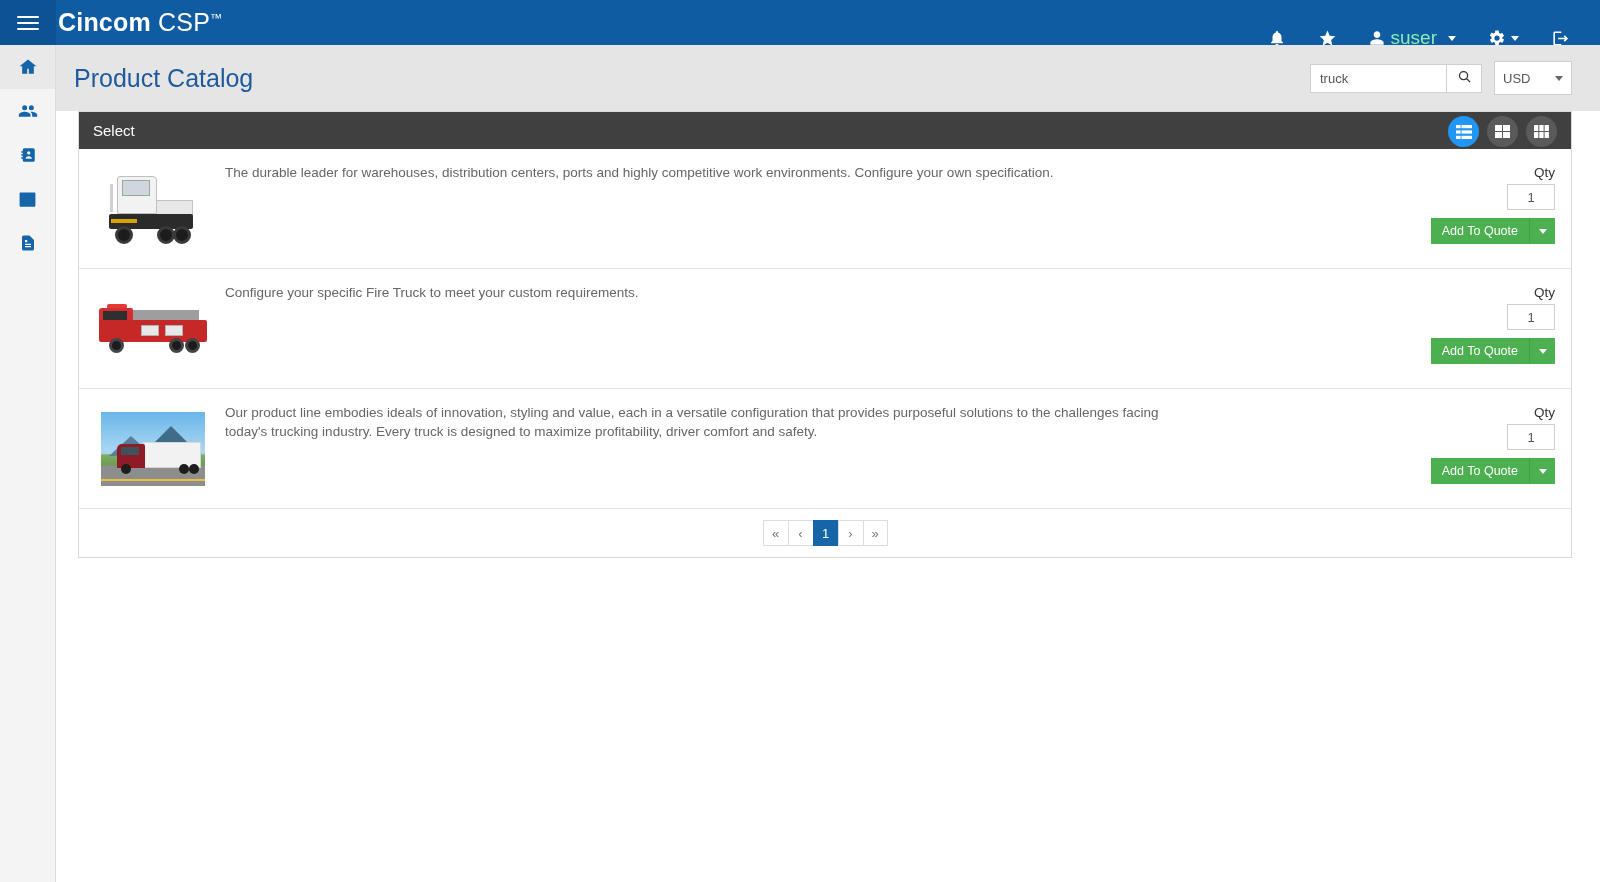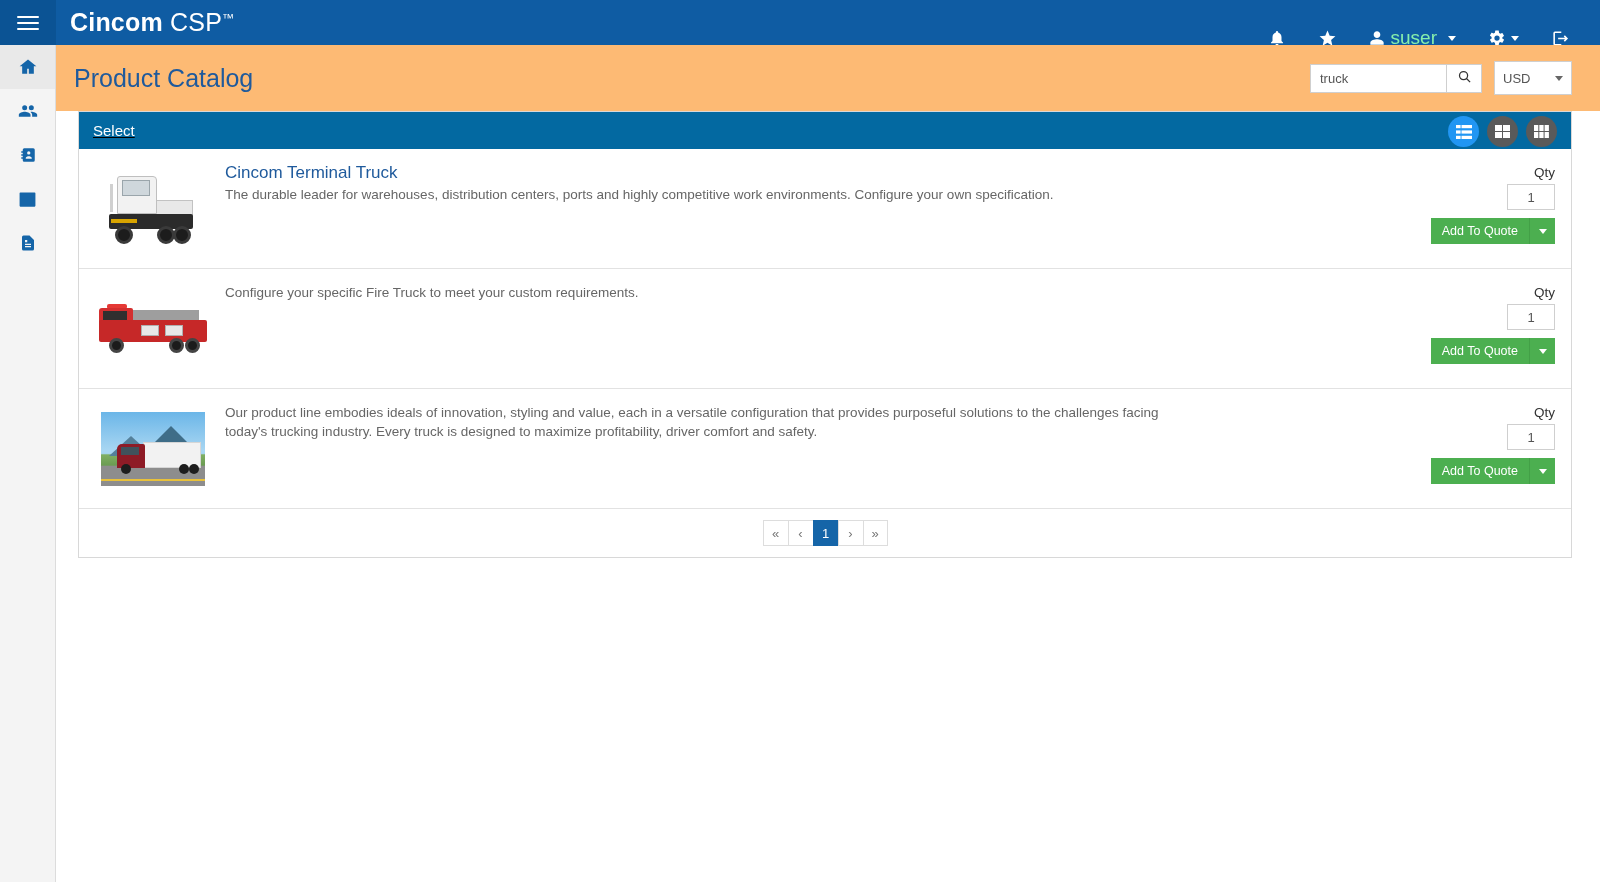--- a/index.html
+++ b/index.html
@@ -24,21 +24,21 @@
     display: flex; align-items: center; justify-content: center;
     cursor: pointer;
   }
   .hamburger-cell .bars { width: 22px; }
   .hamburger-cell .bars i {
     display: block; height: 2px; background: #ffffff; margin: 4px 0; border-radius: 1px;
   }
   .brand {
     color: #ffffff;
     font-size: 25px;
-    margin-left: 14px;
+    margin-left: 2px;
     letter-spacing: 0.2px;
     white-space: nowrap;
   }
   .brand .b-strong { font-weight: bold; }
   .brand .b-light { font-weight: normal; }
   .brand .b-tm { font-size: 12px; vertical-align: super; font-weight: normal; }
 
   .nav-right {
     margin-left: auto;
     display: flex; align-items: center;
@@ -80,21 +80,21 @@
   .side-item svg { display: block; fill: #1565a8; }
 
   
   .content {
     position: absolute; top: 45px; left: 56px;
     width: 1544px; height: 837px;
     background: #ffffff;
   }
   .page-head {
     height: 66px;
-    background: #fdba74;
+    background: #e5e5e5;
     display: flex; align-items: center;
     padding: 0 28px 0 18px;
   }
   .page-title {
     color: #1f5a9c;
     font-size: 25px;
     font-weight: normal;
   }
   .head-tools { margin-left: auto; display: flex; align-items: center; }
   .search-group { display: flex; align-items: flex-end; }
@@ -136,25 +136,24 @@
   }
 
   
   .panel {
     margin: 0 28px 0 22px;
     border: 1px solid #d8d8d8;
     background: #ffffff;
   }
   .panel-head {
     height: 37px;
-    background: #0369a1;
+    background: #404040;
     display: flex; align-items: center;
     padding: 0 14px;
     position: relative;
-    text-decoration: underline;
   }
   .panel-head .ph-title {
     color: #ffffff; font-size: 15px;
   }
   .view-toggles {
     margin-left: auto;
     display: flex; align-items: center; gap: 8px;
     position: relative; top: 1px;
   }
   .view-btn {
@@ -582,21 +581,20 @@
           <div class="tt-cab"></div>
           <div class="tt-win"></div>
           <div class="tt-body"></div>
           <div class="tt-stripe"></div>
           <div class="tt-wheel tt-w1"></div>
           <div class="tt-wheel tt-w2"></div>
           <div class="tt-wheel tt-w3"></div>
         </div>
       </div>
       <div class="prod-body">
-        <div class="prod-title">Cincom Terminal Truck</div>
         <div class="prod-desc">The durable leader for warehouses, distribution centers, ports and highly competitive work environments. Configure your own specification.</div>
       </div>
       <div class="prod-actions">
         <div class="qty-label">Qty</div>
         <input class="qty-input" type="text" value="1" style="">
         <div class="atq-group">
           <button class="atq-main">Add To Quote</button>
           <div class="atq-caret">
             <span class="cd"></span>
           </div>

